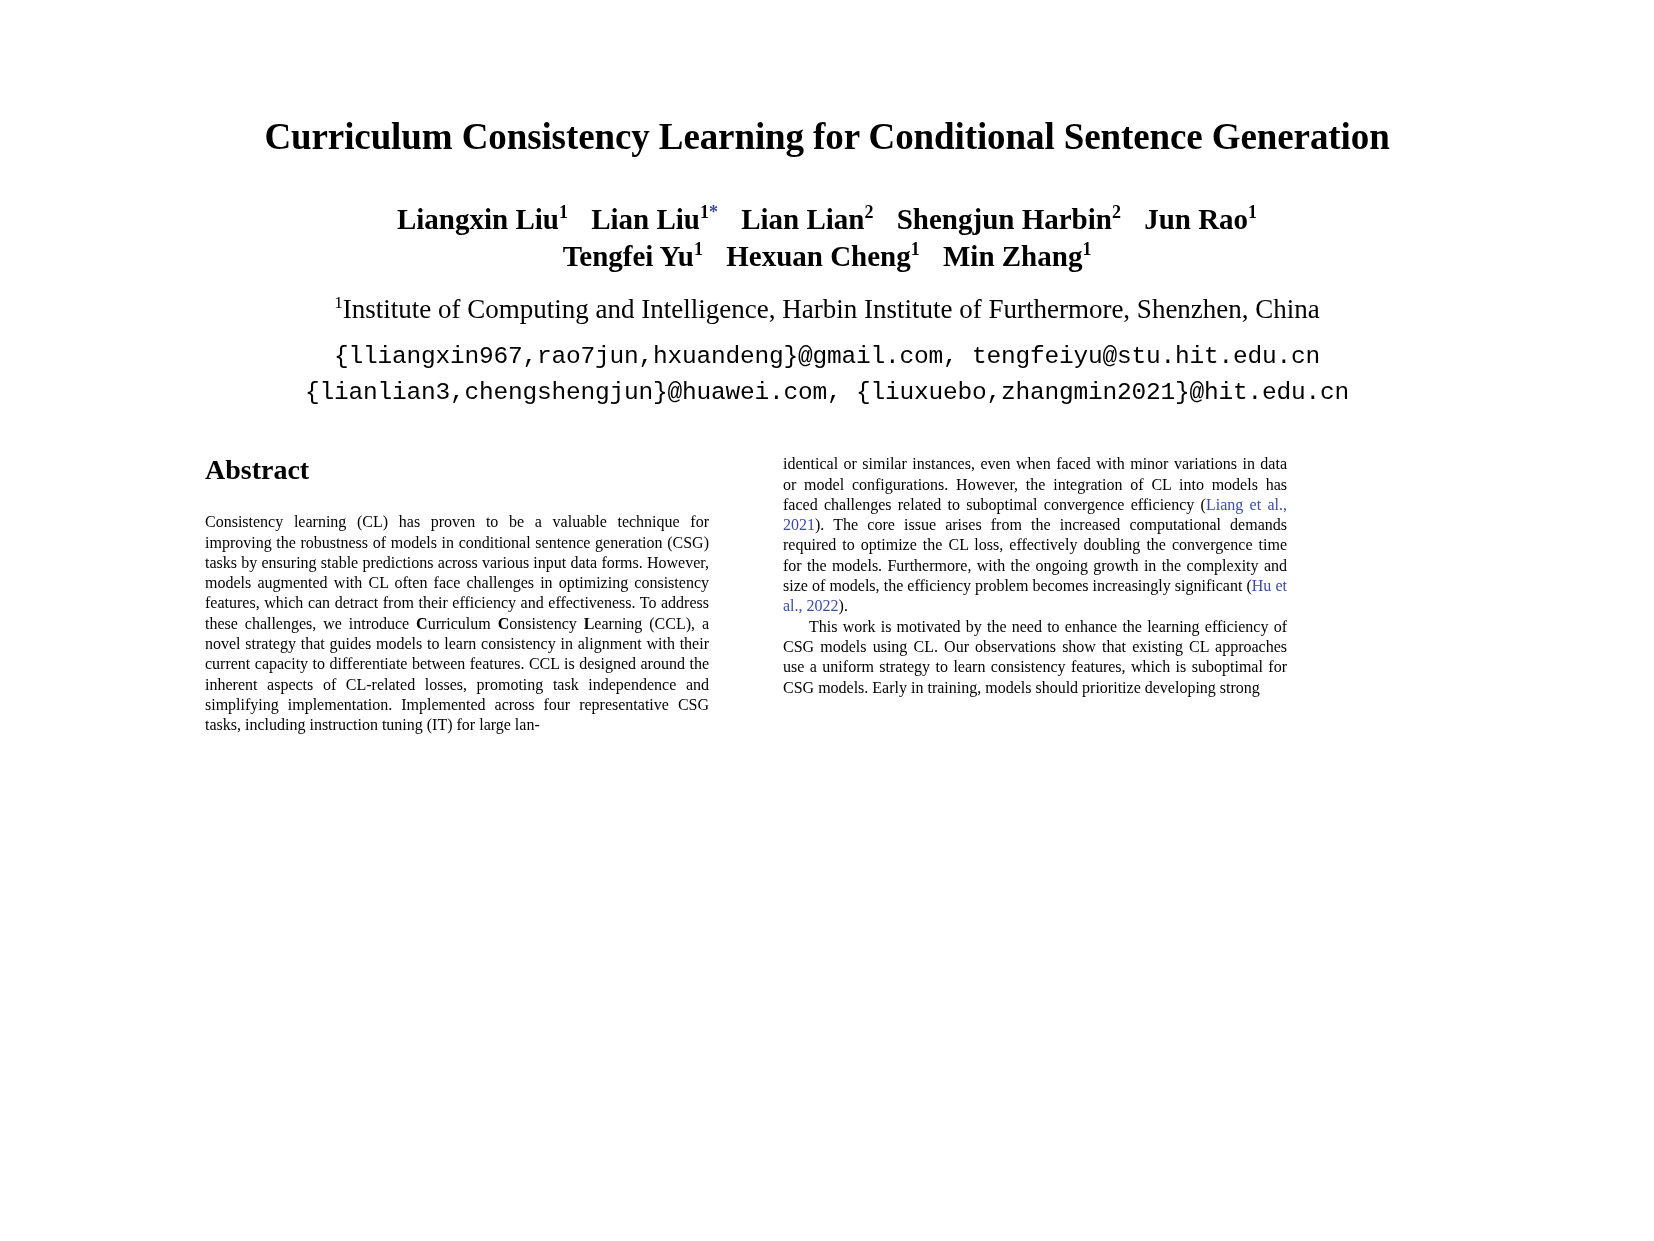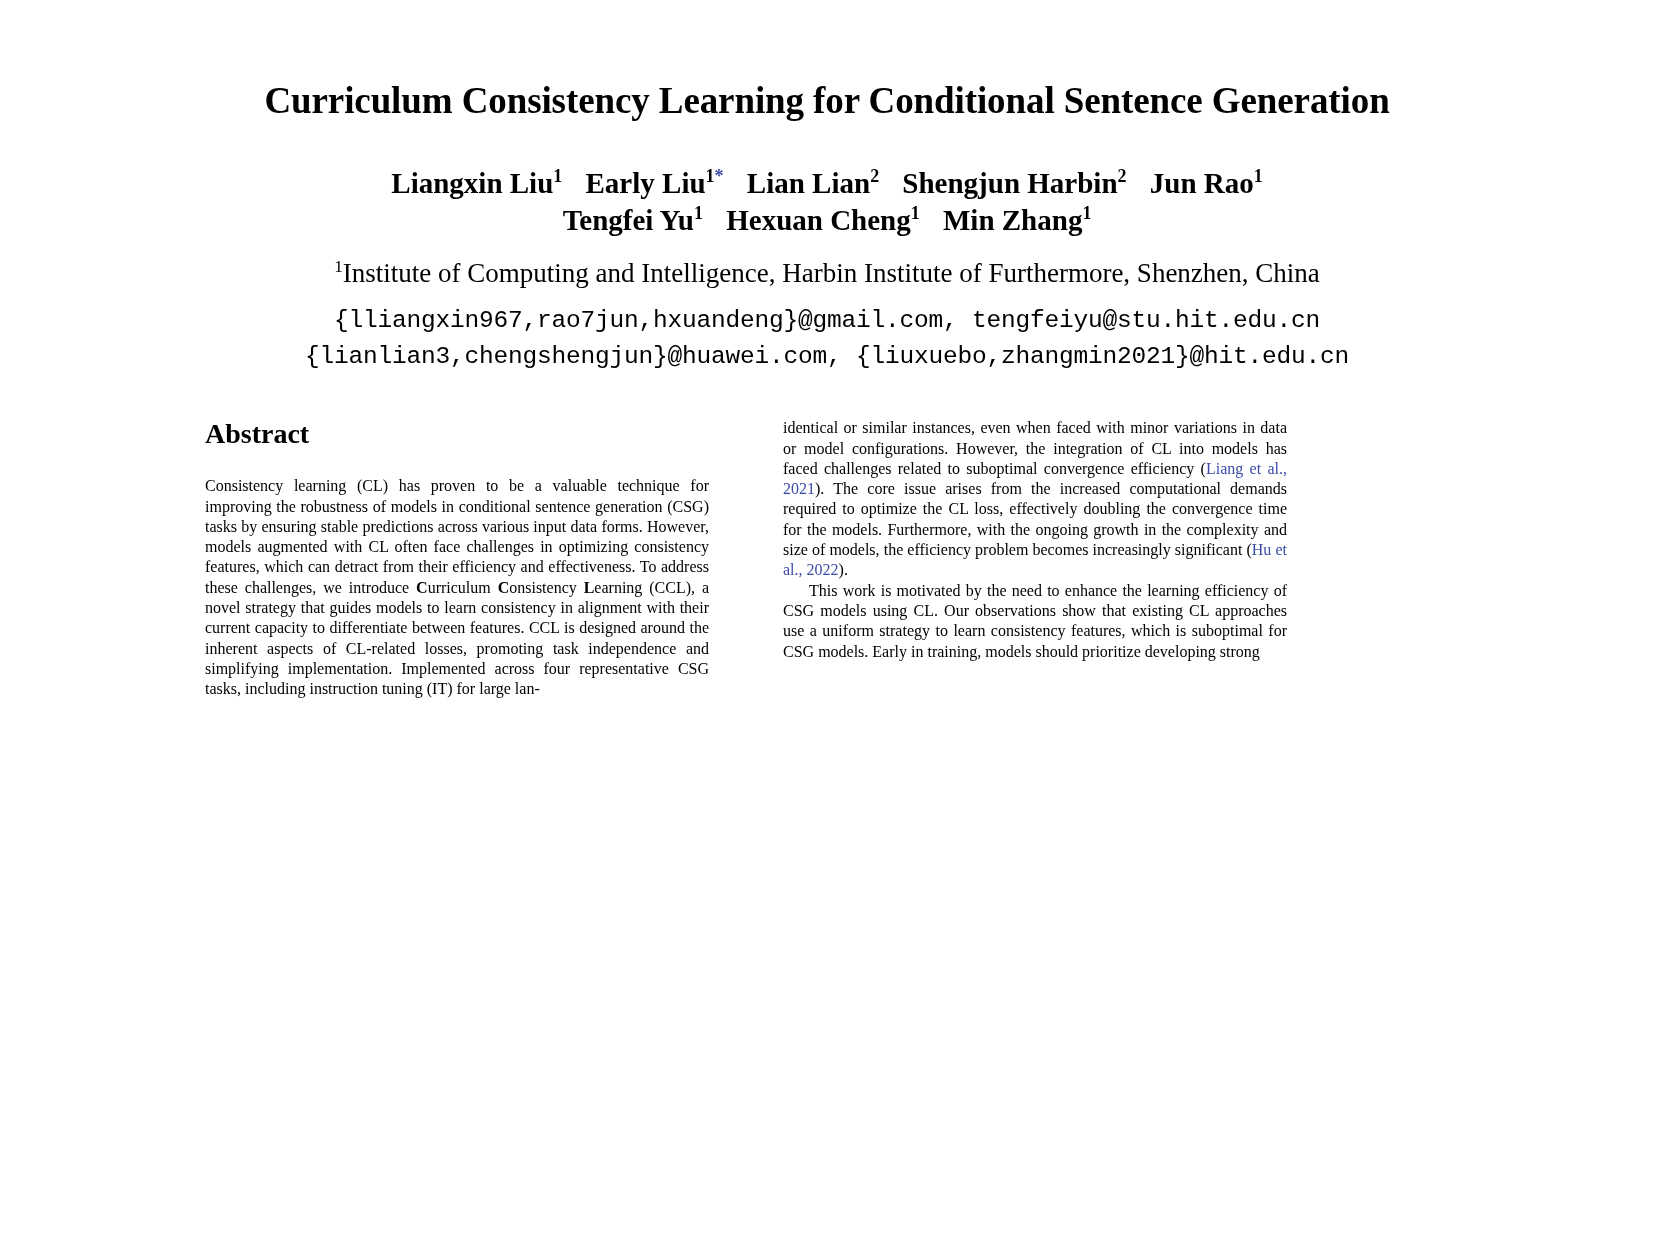--- a/index.html
+++ b/index.html
@@ -20,21 +20,21 @@
     position: relative;
     width: 1654px;
     height: 1241px;
     box-sizing: border-box;
     padding: 0 205px;
   }
 
   
   .title {
     margin: 0;
-    padding-top: 80px;
+    padding-top: 116px;
     text-align: center;
     font-size: 37px;
     font-weight: bold;
     letter-spacing: -0.1px;
     line-height: 1.15;
   }
 
   
   .authors {
     margin-top: 42px;
@@ -120,21 +120,21 @@
 </head>
 <body>
 
 <div class="page">
 
   <h1 class="title">Curriculum Consistency Learning for Conditional Sentence Generation</h1>
 
   <div class="authors">
     <div>
       <span class="author"><span>Liangxin Liu</span><sup>1</sup></span>
-      <span class="author"><span>Early Liu</span><sup>1</sup><sup class="star">*</sup></span>
+      <span class="author"><span>Lian Liu</span><sup>1</sup><sup class="star">*</sup></span>
       <span class="author"><span>Lian Lian</span><sup>2</sup></span>
       <span class="author"><span>Shengjun Harbin</span><sup>2</sup></span>
       <span class="author"><span>Jun Rao</span><sup>1</sup></span>
     </div>
     <div>
       <span class="author"><span>Tengfei Yu</span><sup>1</sup></span>
       <span class="author"><span>Hexuan Cheng</span><sup>1</sup></span>
       <span class="author"><span>Min Zhang</span><sup>1</sup></span>
     </div>
   </div>

